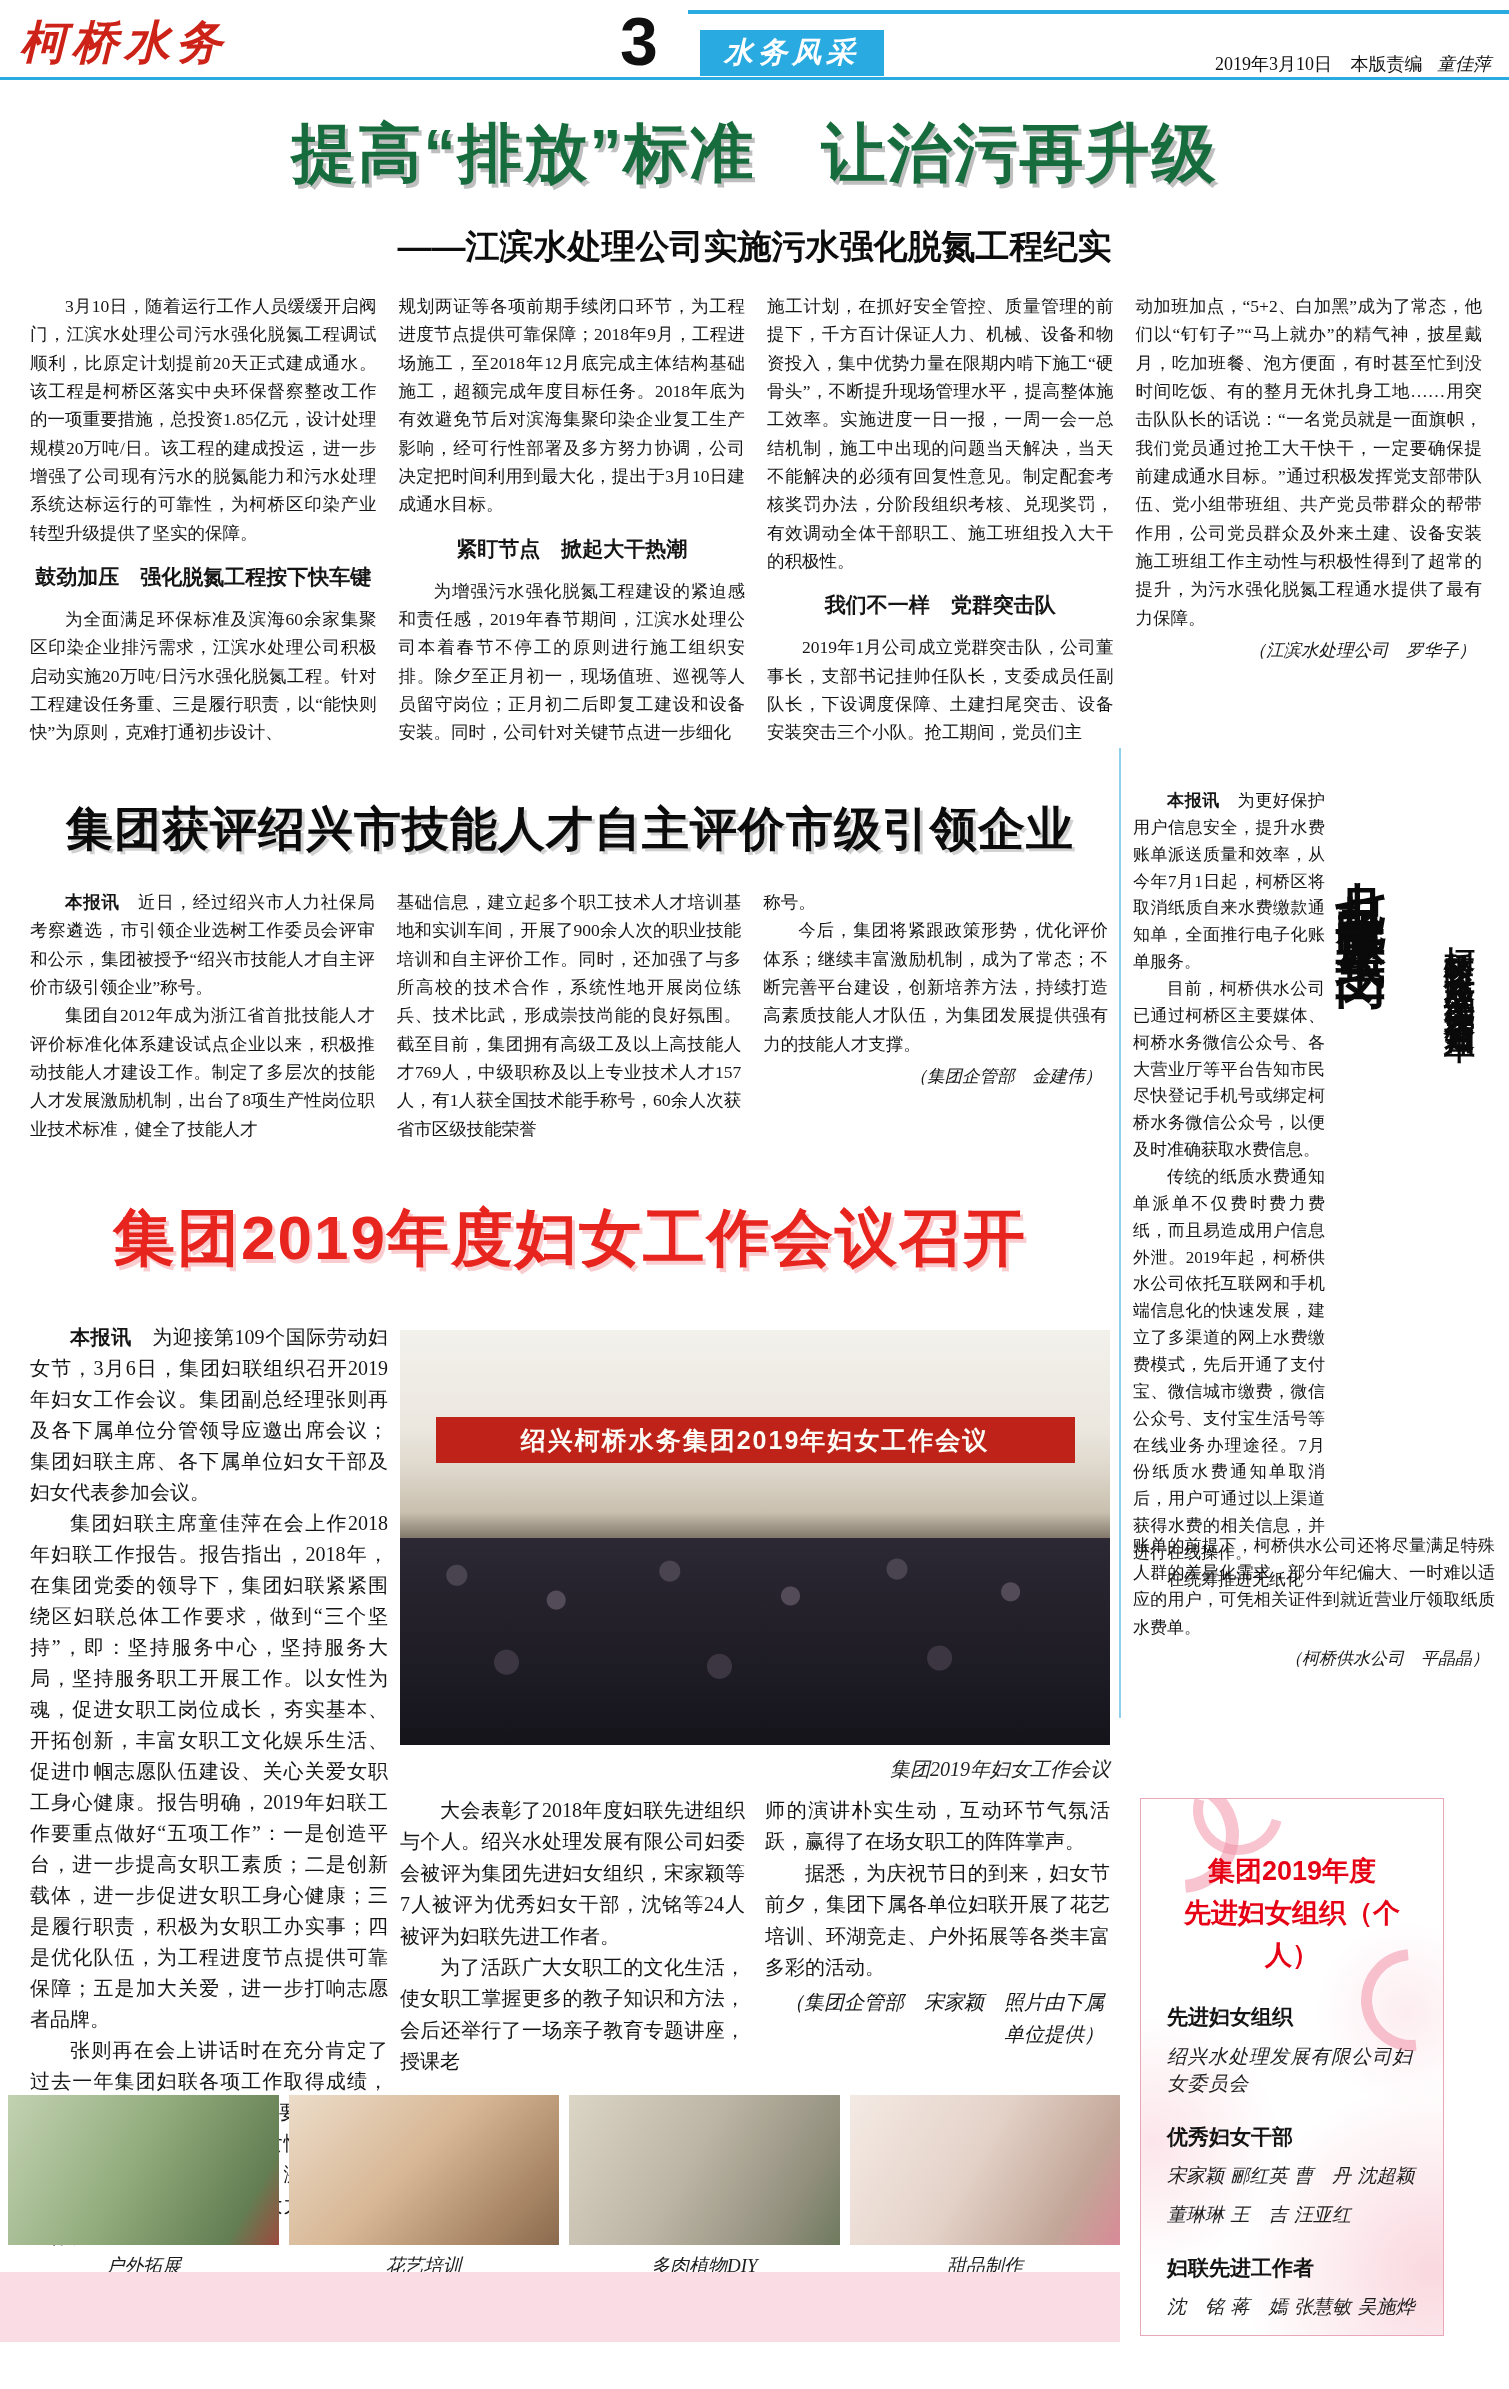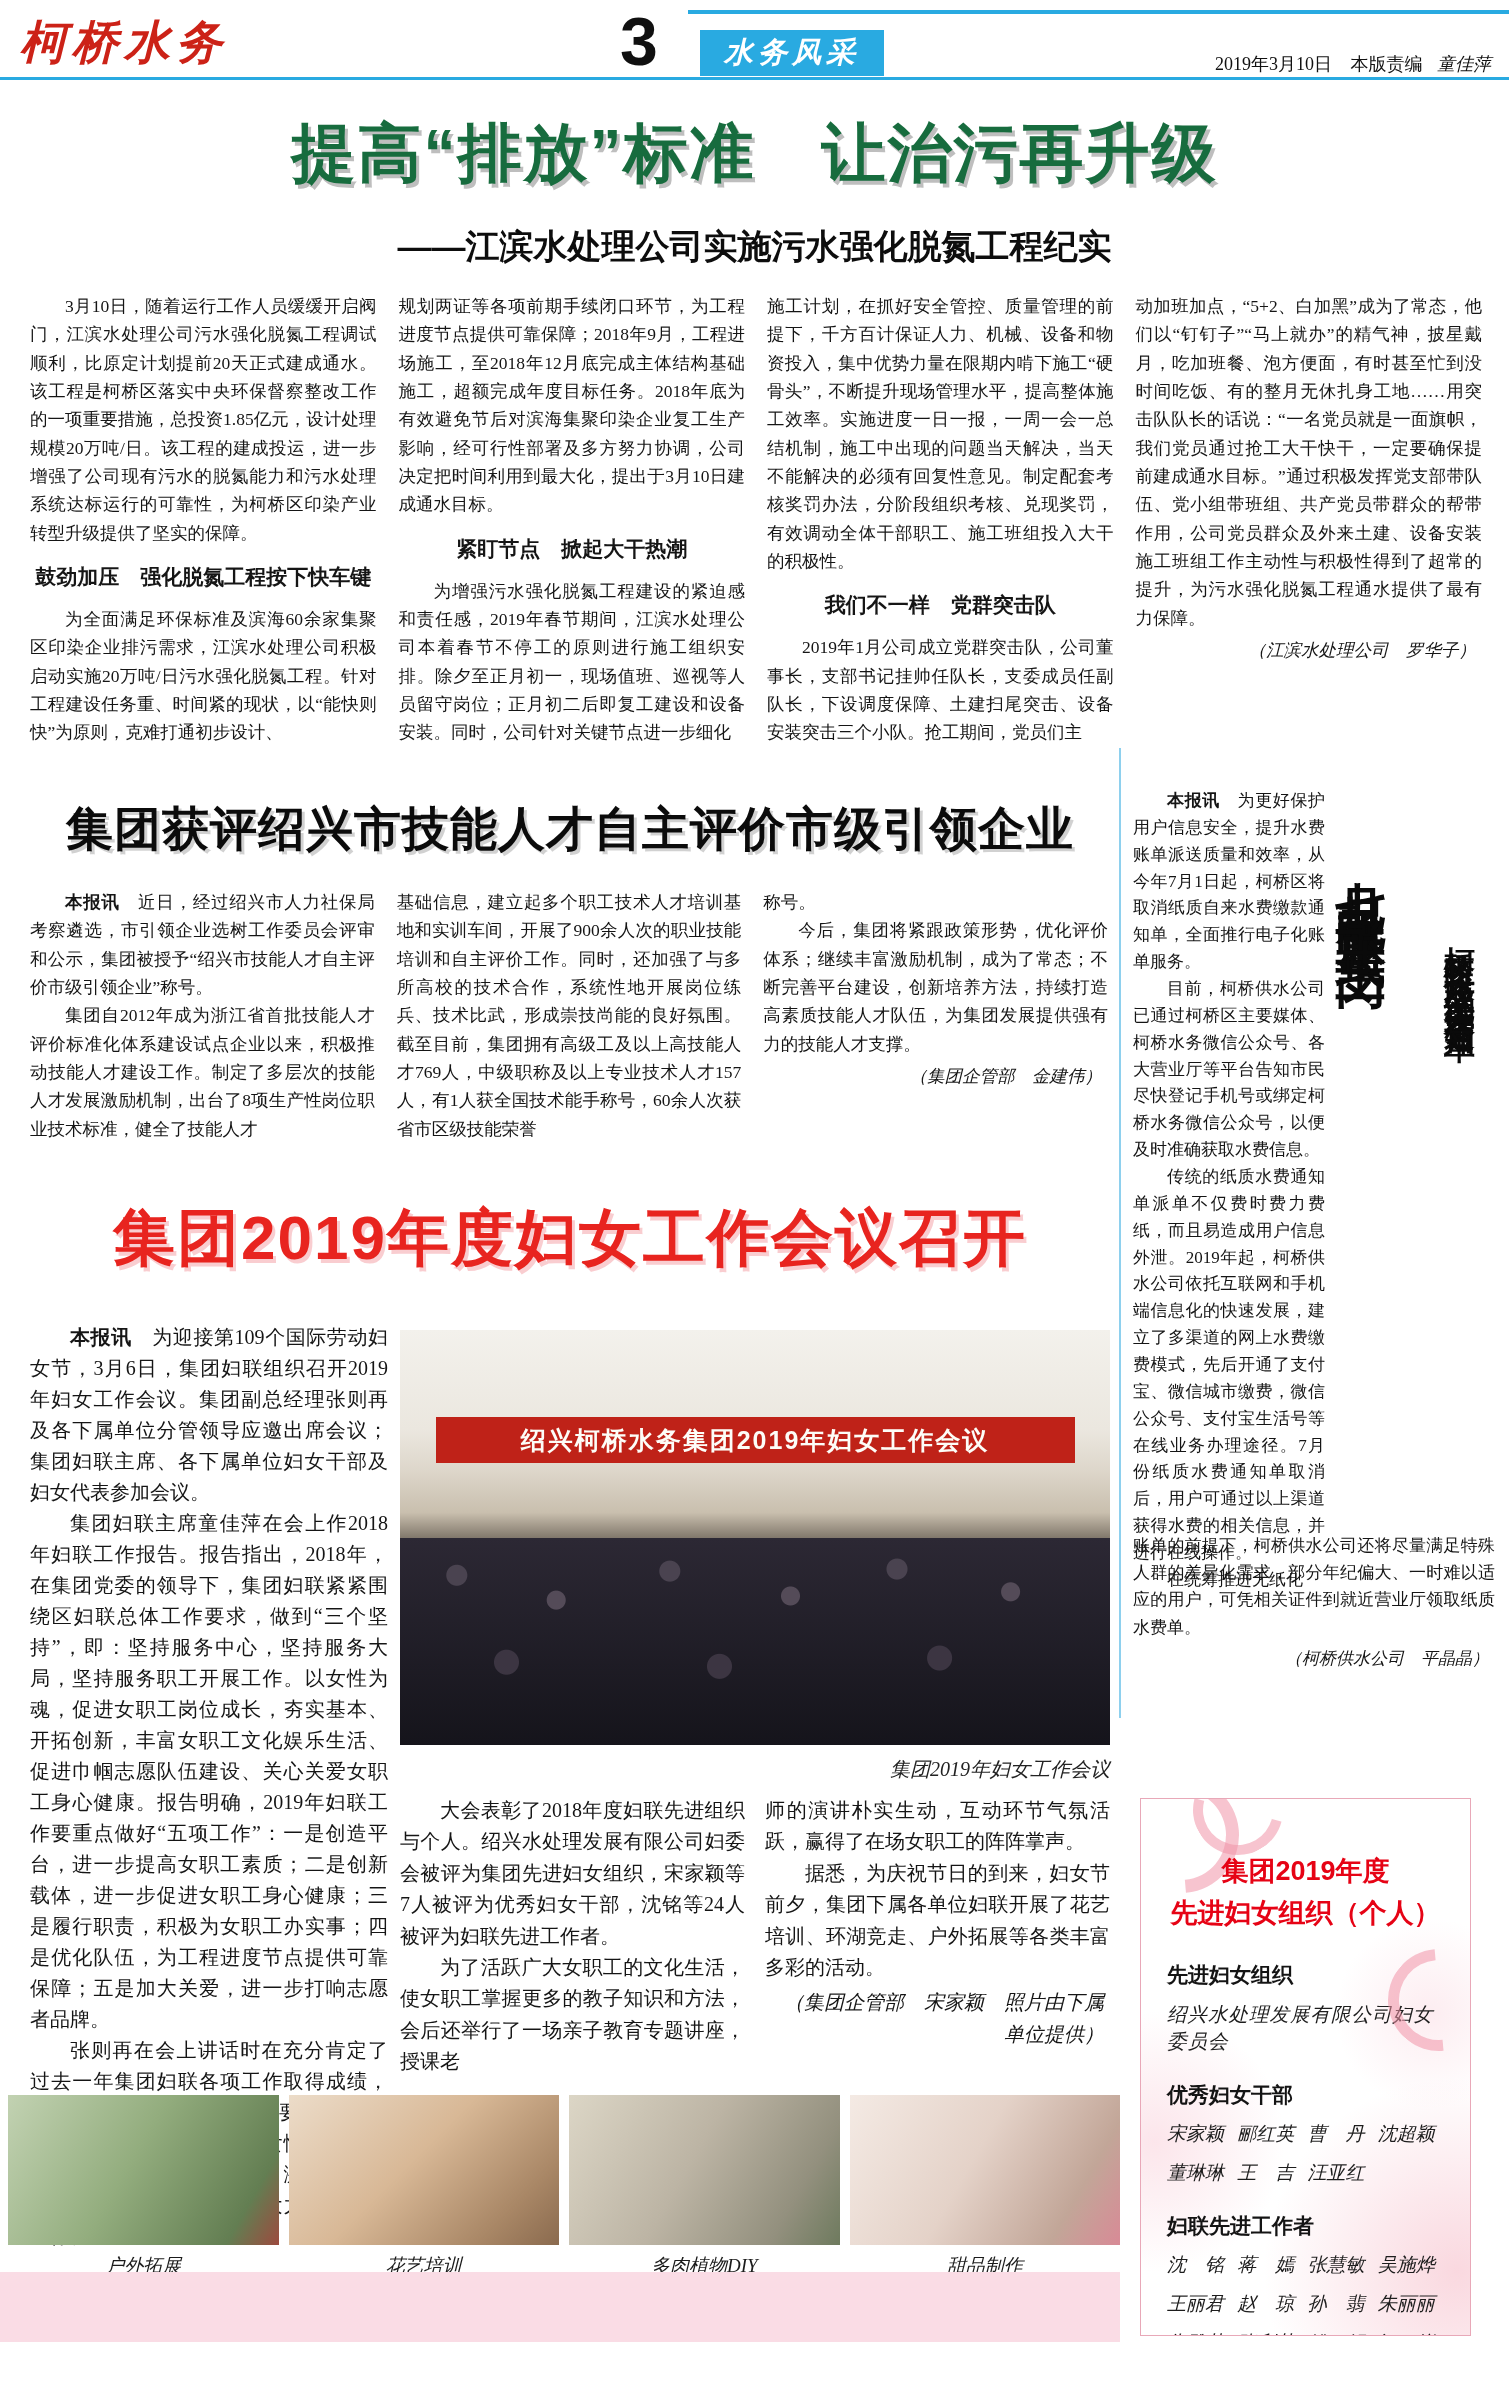--- a/index.html
+++ b/index.html
@@ -92,21 +92,21 @@
   .strip .ph{height:150px;}
   .ph-1{background:linear-gradient(135deg,#ecdcc9 0%,#d8b896 45%,#a98766 80%,#8a6a4e 100%);}
   .ph-2{background:linear-gradient(120deg,#c2d2b2 0%,#93ad7e 45%,#637e52 85%,#9c4a3e 100%);}
   .ph-3{background:linear-gradient(120deg,#dcd6c6 0%,#bcb4a4 45%,#93907e 80%,#6e7a5e 100%);}
   .ph-4{background:linear-gradient(120deg,#f4eae4 0%,#e4d2c8 45%,#c2a698 80%,#d88a96 100%);}
   .strip figcaption{text-align:center;font-style:italic;font-size:19px;margin-top:8px;color:#1b1b1b;}
 
   .pink-band{position:absolute;left:0;top:2272px;width:1120px;height:70px;background:#fadce5;}
 
   
-  .awards{position:absolute;left:1140px;top:1798px;width:331px;height:538px;border:1px solid #e8a8b8;
+  .awards{position:absolute;left:1140px;top:1798px;width:304px;height:538px;border:1px solid #e8a8b8;
           background:
             radial-gradient(circle at 96% 88%, rgba(242,158,176,0.40), transparent 34%),
             radial-gradient(circle at 4% 64%, rgba(244,170,188,0.30), transparent 28%),
             radial-gradient(circle at 88% 40%, rgba(246,182,198,0.25), transparent 22%),
             #ffffff;
           box-sizing:border-box;padding:52px 26px 0 26px;overflow:hidden;}
   .ribbon{position:absolute;border:13px solid rgba(240,148,168,0.55);border-radius:50%;
           border-left-color:transparent;border-bottom-color:transparent;}
   .ribbon-a{width:90px;height:90px;left:-18px;top:-22px;transform:rotate(40deg);}
   .ribbon-b{width:70px;height:70px;left:52px;top:-34px;transform:rotate(150deg);border-width:10px;}
@@ -134,21 +134,21 @@
     <span class="ed-name">童佳萍</span>
   </div>
   <div class="header-rule"></div>
 
   <div class="a1-head">提高“排放”标准　让治污再升级</div>
   <div class="a1-sub">——江滨水处理公司实施污水强化脱氮工程纪实</div>
   <div class="a1-cols">
     <div class="col">
         <p class="blk blk-p">3月10日，随着运行工作人员缓缓开启阀门，江滨水处理公司污水强化脱氮工程调试顺利，比原定计划提前20天正式建成通水。该工程是柯桥区落实中央环保督察整改工作的一项重要措施，总投资1.85亿元，设计处理规模20万吨/日。该工程的建成投运，进一步增强了公司现有污水的脱氮能力和污水处理系统达标运行的可靠性，为柯桥区印染产业转型升级提供了坚实的保障。</p>
         <p class="blk blk-h">鼓劲加压　强化脱氮工程按下快车键</p>
-        <p class="blk blk-p">为全面满足环保标准及滨海60余家集聚区印染企业排污需求，江滨水处理公司积极启动实施20万吨/日污水强化脱氮工程。针对工程建设任务重、时间紧的现状，以“能快则快”为原则，克难打通初步设计、</p>
+        <p class="blk blk-p">为全面满足环保标准及滨海60余家集聚区印染企业排污需求，江滨水处理公司积极启动实施20万吨/日污水强化脱氮工程。针对工程建设任务重、三是履行职责，以“能快则快”为原则，克难打通初步设计、</p>
       </div>
     <div class="col">
         <p class="blk blk-c">规划两证等各项前期手续闭口环节，为工程进度节点提供可靠保障；2018年9月，工程进场施工，至2018年12月底完成主体结构基础施工，超额完成年度目标任务。2018年底为有效避免节后对滨海集聚印染企业复工生产影响，经可行性部署及多方努力协调，公司决定把时间利用到最大化，提出于3月10日建成通水目标。</p>
         <p class="blk blk-h">紧盯节点　掀起大干热潮</p>
         <p class="blk blk-p">为增强污水强化脱氮工程建设的紧迫感和责任感，2019年春节期间，江滨水处理公司本着春节不停工的原则进行施工组织安排。除夕至正月初一，现场值班、巡视等人员留守岗位；正月初二后即复工建设和设备安装。同时，公司针对关键节点进一步细化</p>
       </div>
     <div class="col">
         <p class="blk blk-c">施工计划，在抓好安全管控、质量管理的前提下，千方百计保证人力、机械、设备和物资投入，集中优势力量在限期内啃下施工“硬骨头”，不断提升现场管理水平，提高整体施工效率。实施进度一日一报，一周一会一总结机制，施工中出现的问题当天解决，当天不能解决的必须有回复性意见。制定配套考核奖罚办法，分阶段组织考核、兑现奖罚，有效调动全体干部职工、施工班组投入大干的积极性。</p>
         <p class="blk blk-h">我们不一样　党群突击队</p>
         <p class="blk blk-p">2019年1月公司成立党群突击队，公司董事长，支部书记挂帅任队长，支委成员任副队长，下设调度保障、土建扫尾突击、设备安装突击三个小队。抢工期间，党员们主</p>

